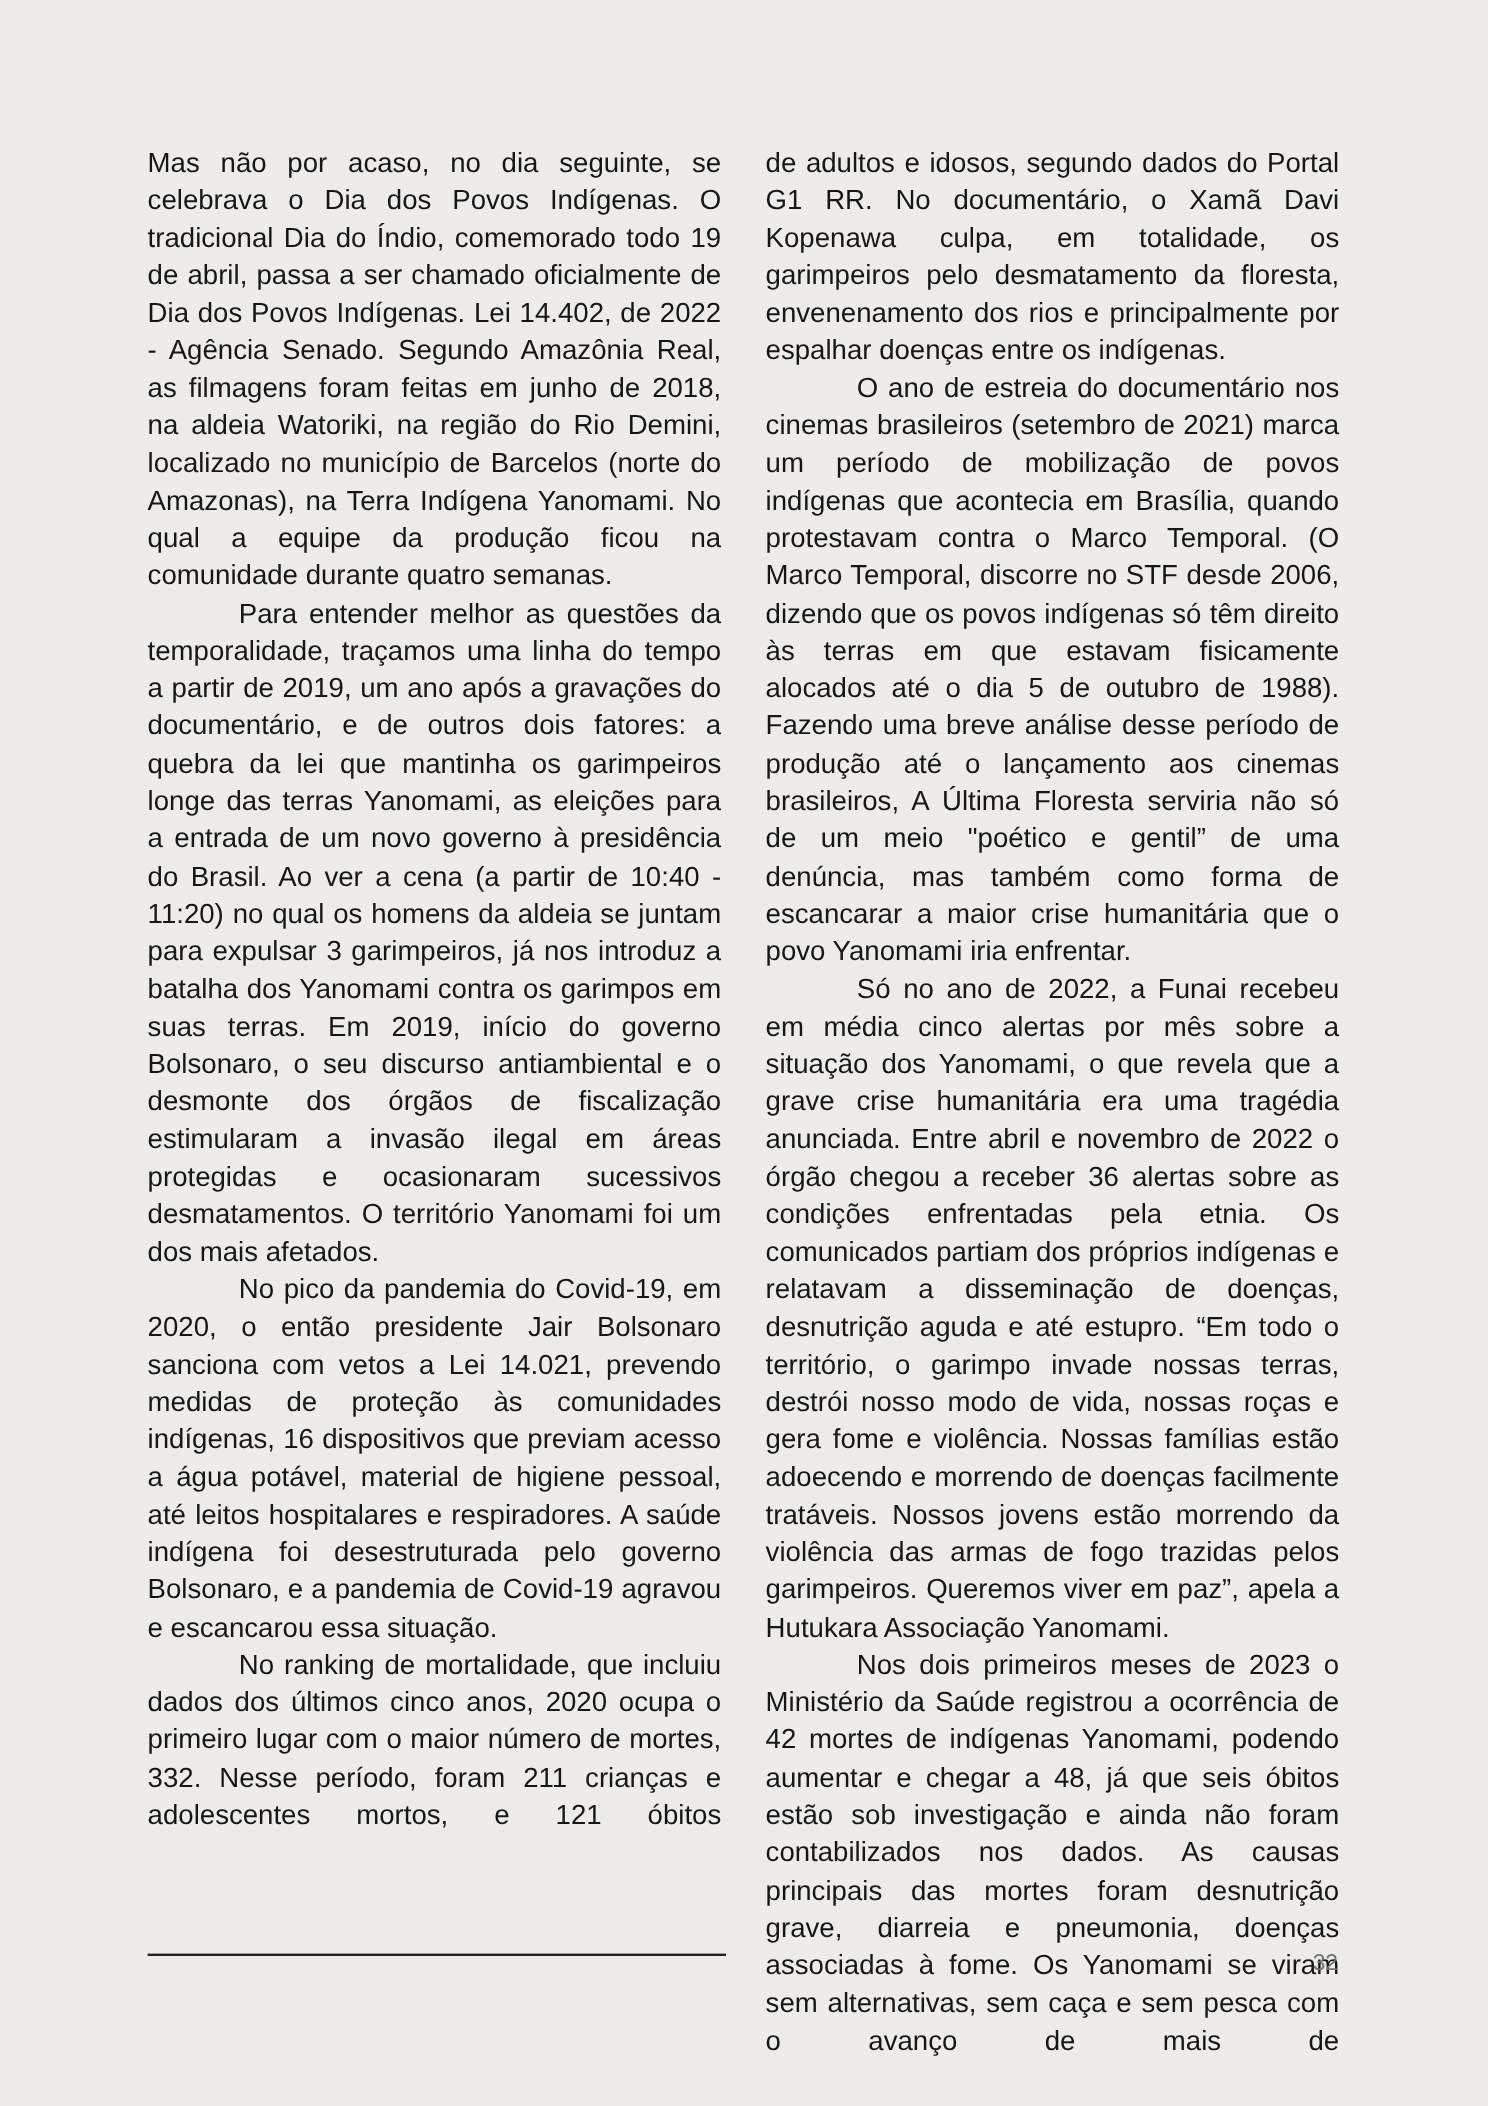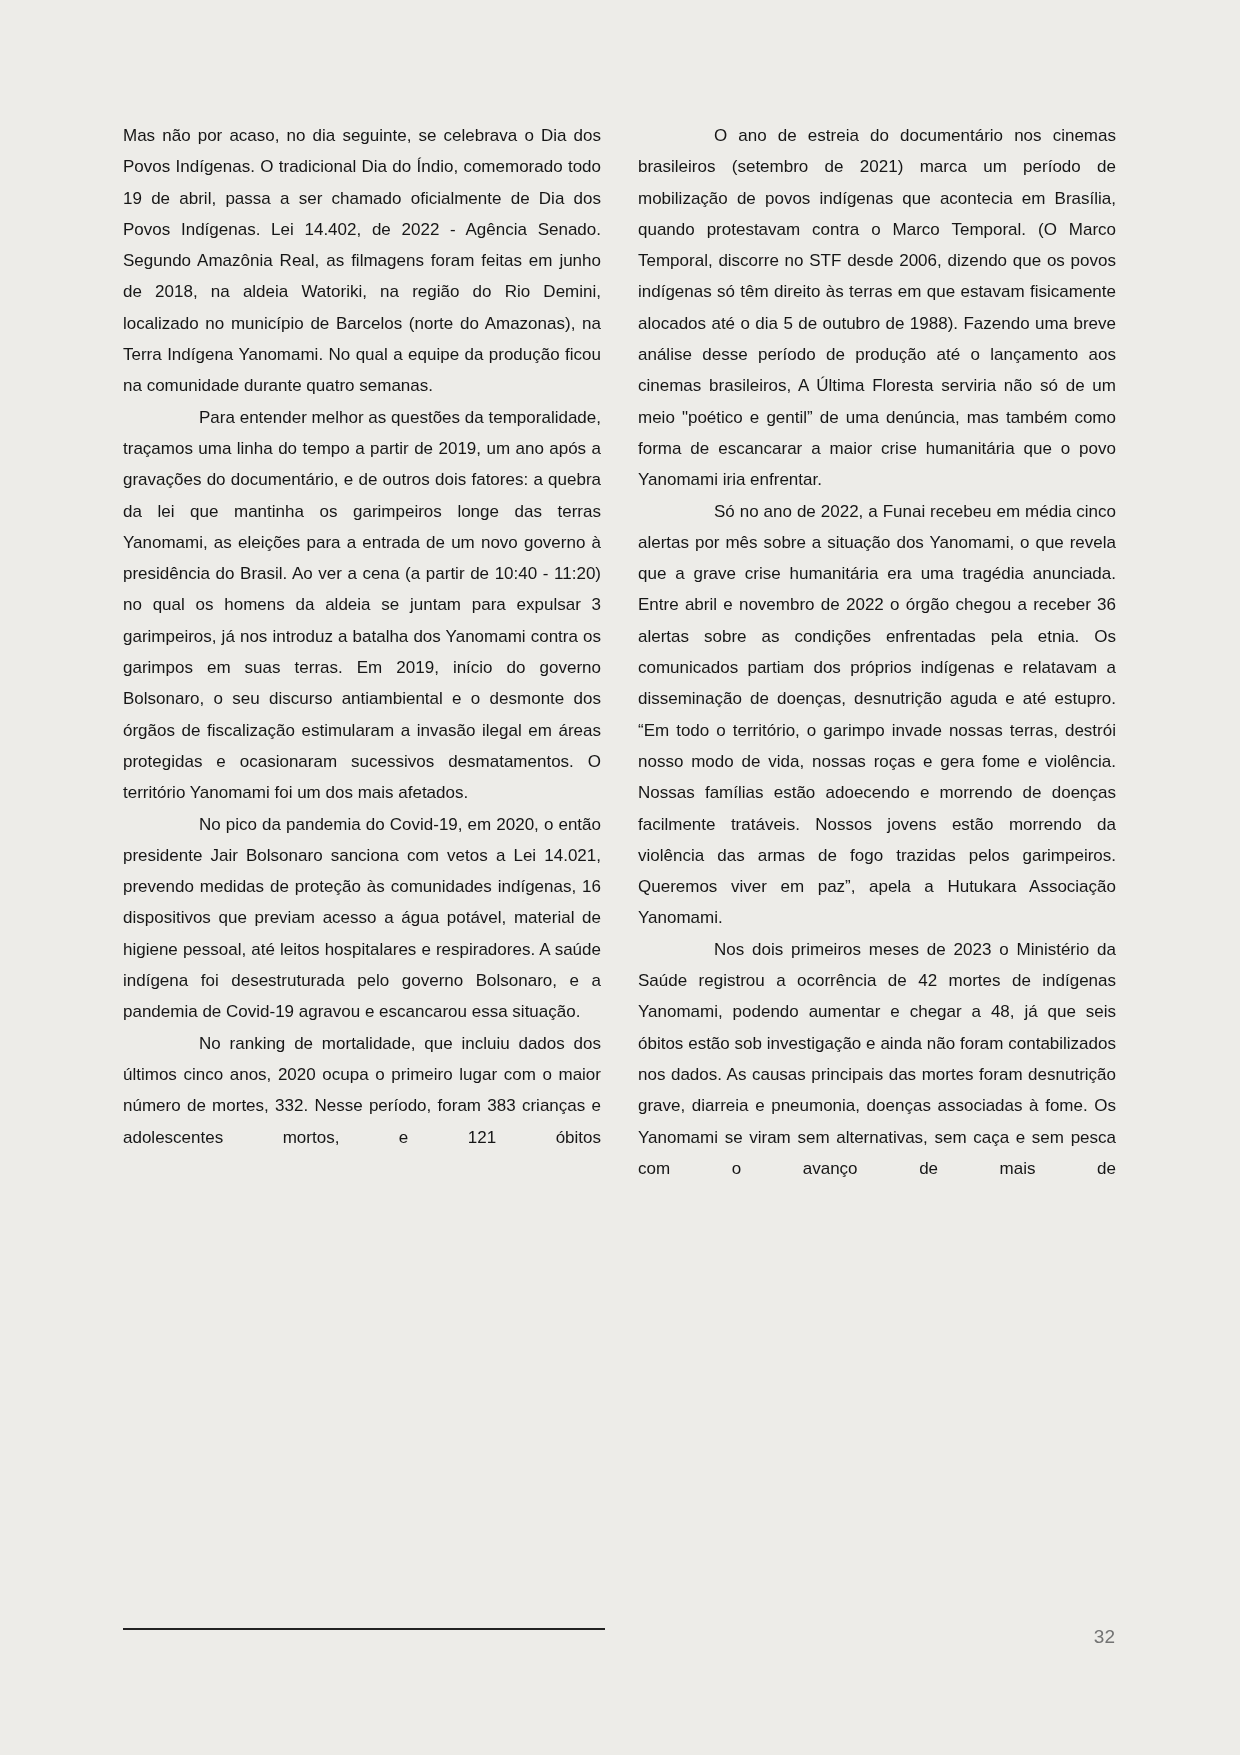--- a/index.html
+++ b/index.html
@@ -8,21 +8,21 @@
     background: #edece8;
     position: relative;
     overflow: hidden;
     font-family: "Liberation Sans", "DejaVu Sans", sans-serif;
     color: #161616;
   }
   .col {
     position: absolute;
     top: 120px;
     width: 478px;
-    font-size: 17px;
+    font-size: 23px;
     line-height: 31.3px;
     text-align: justify;
     hyphens: none;
   }
   .col.left { left: 123px; }
   .col.right { left: 638px; }
   .col p { margin: 0; }
   .col p.indent { text-indent: 76px; }
   .rule {
     position: absolute;
@@ -37,23 +37,24 @@
     color: #737373;
   }
 </style>
 </head>
 <body>
 
 <div class="col left">
   <p>Mas não por acaso, no dia seguinte, se celebrava o Dia dos Povos Indígenas. O tradicional Dia do Índio, comemorado todo 19 de abril, passa a ser chamado oficialmente de Dia dos Povos Indígenas. Lei 14.402, de 2022 - Agência Senado. Segundo Amazônia Real, as filmagens foram feitas em junho de 2018, na aldeia Watoriki, na região do Rio Demini, localizado no município de Barcelos (norte do Amazonas), na Terra Indígena Yanomami. No qual a equipe da produção ficou na comunidade durante quatro semanas.</p>
   <p class="indent">Para entender melhor as questões da temporalidade, traçamos uma linha do tempo a partir de 2019, um ano após a gravações do documentário, e de outros dois fatores: a quebra da lei que mantinha os garimpeiros longe das terras Yanomami, as eleições para a entrada de um novo governo à presidência do Brasil. Ao ver a cena (a partir de 10:40 - 11:20) no qual os homens da aldeia se juntam para expulsar 3 garimpeiros, já nos introduz a batalha dos Yanomami contra os garimpos em suas terras. Em 2019, início do governo Bolsonaro, o seu discurso antiambiental e o desmonte dos órgãos de fiscalização estimularam a invasão ilegal em áreas protegidas e ocasionaram sucessivos desmatamentos. O território Yanomami foi um dos mais afetados.</p>
   <p class="indent">No pico da pandemia do Covid-19, em 2020, o então presidente Jair Bolsonaro sanciona com vetos a Lei 14.021, prevendo medidas de proteção às comunidades indígenas, 16 dispositivos que previam acesso a água potável, material de higiene pessoal, até leitos hospitalares e respiradores. A saúde indígena foi desestruturada pelo governo Bolsonaro, e a pandemia de Covid-19 agravou e escancarou essa situação.</p>
-  <p class="indent" style="text-align-last: justify;">No ranking de mortalidade, que incluiu dados dos últimos cinco anos, 2020 ocupa o primeiro lugar com o maior número de mortes, 332. Nesse período, foram 383 crianças e adolescentes mortos, e 121 óbitos</p>
+  <p class="indent" style="text-align-last: justify;">No ranking de mortalidade, que incluiu dados dos últimos cinco anos, 2020 ocupa o primeiro lugar com o maior número de mortes, 332. Nesse período, foram 211 crianças e adolescentes mortos, e 121 óbitos</p>
 </div>
 
 <div class="col right">
+  <p>de adultos e idosos, segundo dados do Portal G1 RR. No documentário, o Xamã Davi Kopenawa culpa, em totalidade, os garimpeiros pelo desmatamento da floresta, envenenamento dos rios e principalmente por espalhar doenças entre os indígenas.</p>
   <p class="indent">O ano de estreia do documentário nos cinemas brasileiros (setembro de 2021) marca um período de mobilização de povos indígenas que acontecia em Brasília, quando protestavam contra o Marco Temporal. (O Marco Temporal, discorre no STF desde 2006, dizendo que os povos indígenas só têm direito às terras em que estavam fisicamente alocados até o dia 5 de outubro de 1988). Fazendo uma breve análise desse período de produção até o lançamento aos cinemas brasileiros, A Última Floresta serviria não só de um meio "poético e gentil” de uma denúncia, mas também como forma de escancarar a maior crise humanitária que o povo Yanomami iria enfrentar.</p>
   <p class="indent">Só no ano de 2022, a Funai recebeu em média cinco alertas por mês sobre a situação dos Yanomami, o que revela que a grave crise humanitária era uma tragédia anunciada. Entre abril e novembro de 2022 o órgão chegou a receber 36 alertas sobre as condições enfrentadas pela etnia. Os comunicados partiam dos próprios indígenas e relatavam a disseminação de doenças, desnutrição aguda e até estupro. “Em todo o território, o garimpo invade nossas terras, destrói nosso modo de vida, nossas roças e gera fome e violência. Nossas famílias estão adoecendo e morrendo de doenças facilmente tratáveis. Nossos jovens estão morrendo da violência das armas de fogo trazidas pelos garimpeiros. Queremos viver em paz”, apela a Hutukara Associação Yanomami.</p>
   <p class="indent" style="text-align-last: justify;">Nos dois primeiros meses de 2023 o Ministério da Saúde registrou a ocorrência de 42 mortes de indígenas Yanomami, podendo aumentar e chegar a 48, já que seis óbitos estão sob investigação e ainda não foram contabilizados nos dados. As causas principais das mortes foram desnutrição grave, diarreia e pneumonia, doenças associadas à fome. Os Yanomami se viram sem alternativas, sem caça e sem pesca com o avanço de mais de</p>
 </div>
 
 <div class="rule"></div>
 <div class="page-number">32</div>
 
 </body></html>

